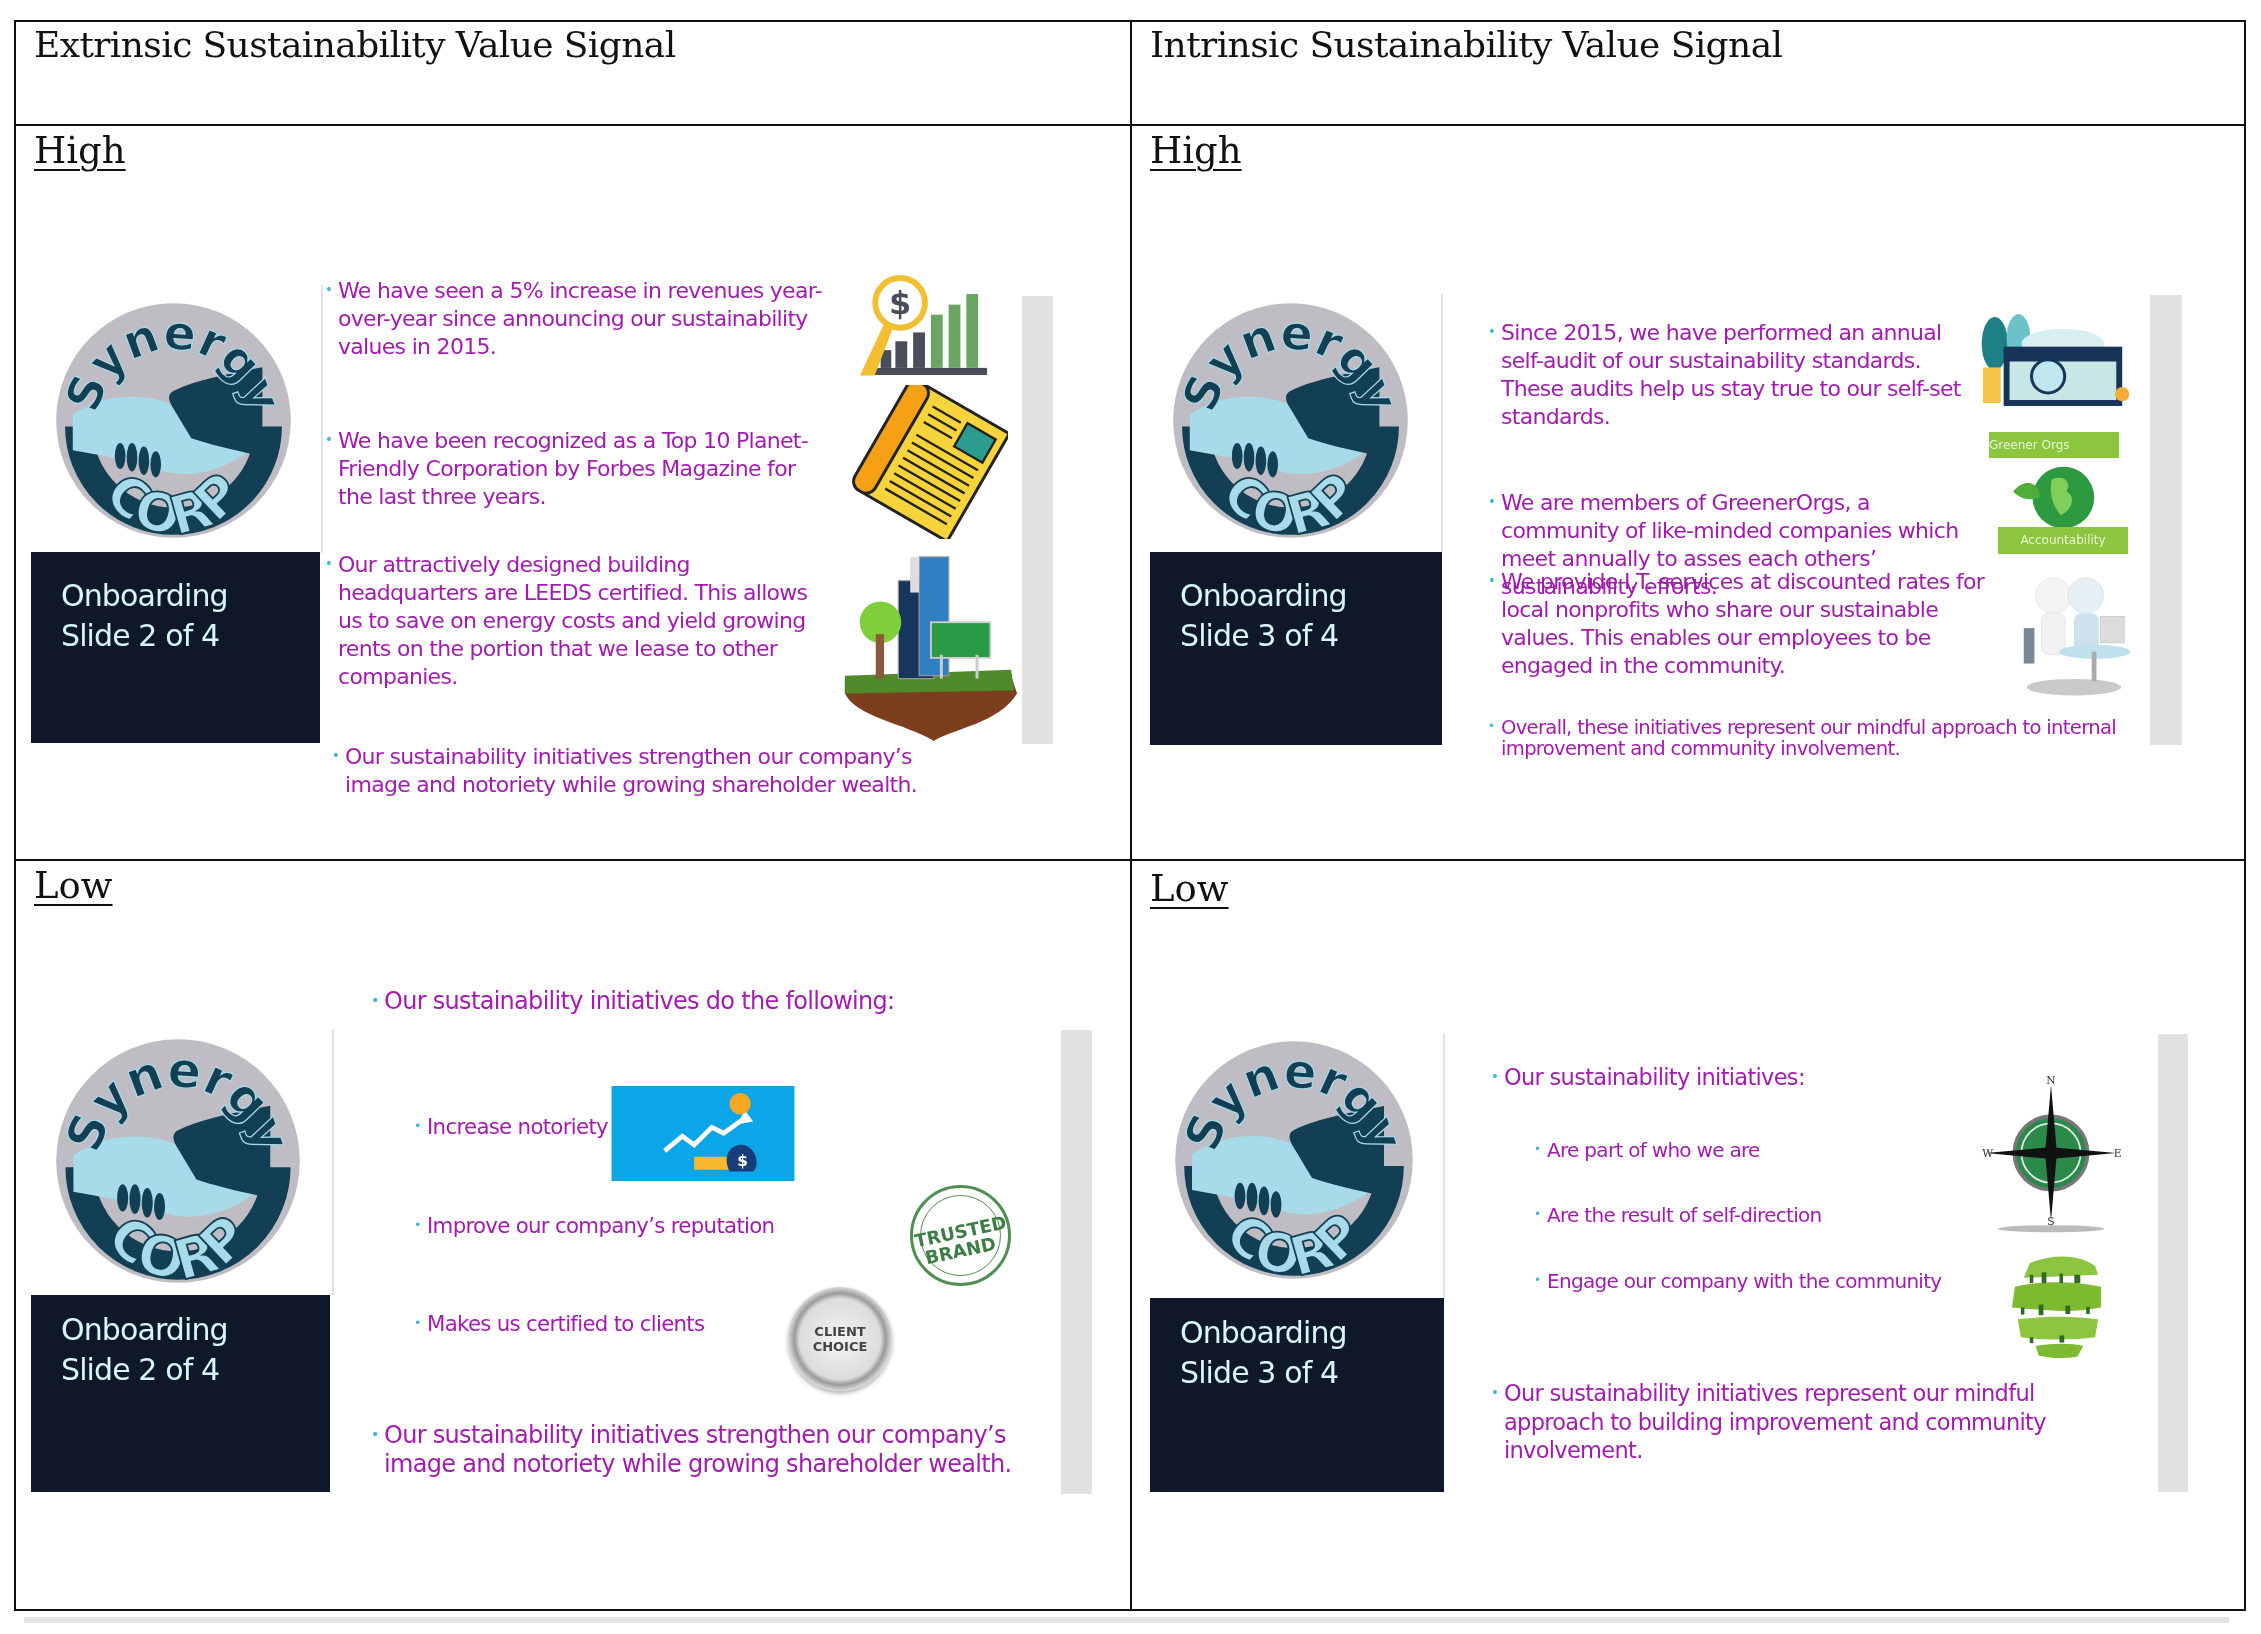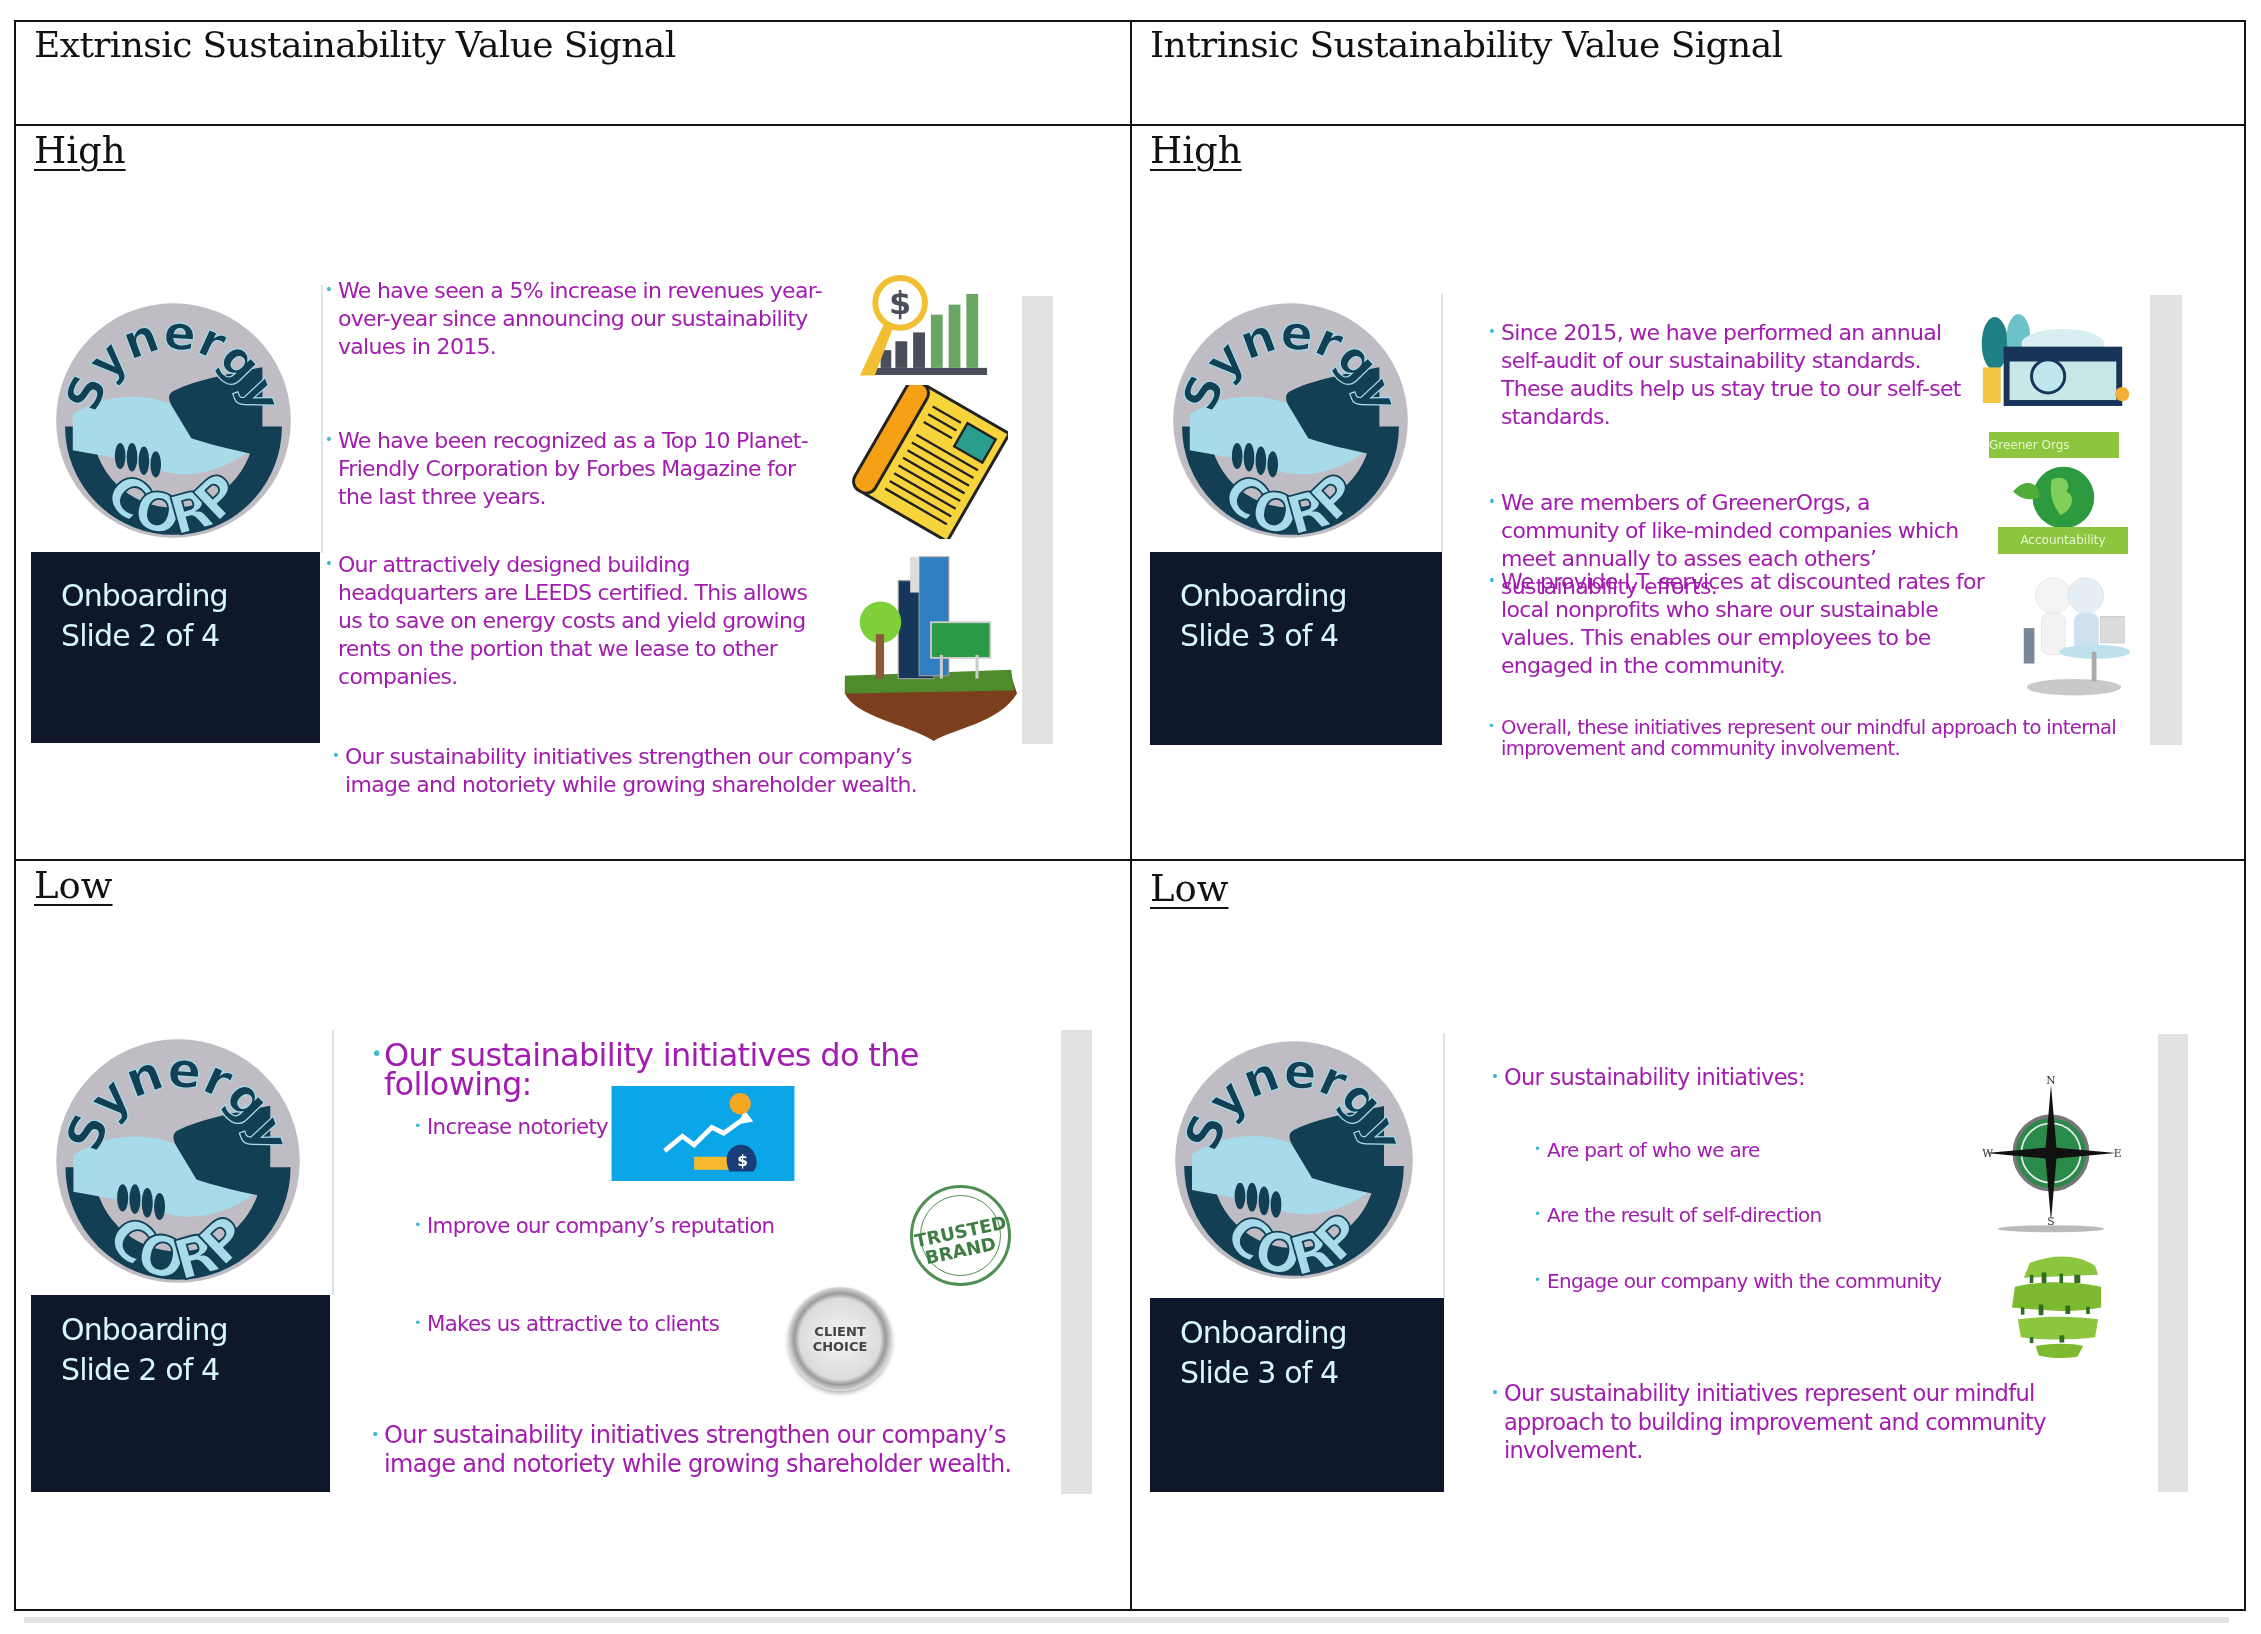--- a/index.html
+++ b/index.html
@@ -185,24 +185,24 @@
   <svg class="logo" style="left:55px; top:1038px;" width="246" height="246" viewBox="0 0 400 400">
       <use href="#synergy-logo"></use>
     </svg>
   <div class="divider" style="left:332px; top:1030px; height:265px;"></div>
   <div class="teal" style="left:31px; top:1295px; width:299px; height:197px;">
     <div class="teal-text" style="top:15px;">
       <div>Onboarding</div>
       <div>Slide 2 of 4</div>
     </div>
   </div>
-  <div class="txt bullet" style="left:384px; top:1041px; width:593px; font-size:32px; line-height:28.5px;">Our sustainability initiatives do the following:</div>
+  <div class="txt bullet" style="left:384px; top:987px; width:593px; font-size:24px; line-height:28.5px;">Our sustainability initiatives do the following:</div>
   <div class="txt bullet" style="left:427px; top:1114px; width:237px; font-size:21.3px; line-height:26px;">Increase notoriety</div>
   <div class="txt bullet" style="left:427px; top:1213px; width:415px; font-size:21.3px; line-height:26px;">Improve our company’s reputation</div>
-  <div class="txt bullet" style="left:427px; top:1311px; width:356px; font-size:21.3px; line-height:26px;">Makes us attractive to clients</div>
+  <div class="txt bullet" style="left:427px; top:1311px; width:356px; font-size:21.3px; line-height:26px;">Makes us certified to clients</div>
   <div class="txt bullet" style="left:384px; top:1421px; width:628px; font-size:24px; line-height:28.5px;">Our sustainability initiatives strengthen our company’s image and notoriety while growing shareholder wealth.</div>
 
   <svg class="img" style="left:611px; top:1086px;" width="184" height="95" viewBox="0 0 310 161">
     <rect width="310" height="161" fill="#0aa6e8"></rect>
     <polyline points="90,110 120,85 140,100 170,70 190,80 225,55" fill="none" stroke="#fff" stroke-width="8"></polyline>
     <polygon points="225,40 240,60 215,65" fill="#fff"></polygon>
     <circle cx="218" cy="30" r="18" fill="#f5a623"></circle>
     <rect x="140" y="120" width="70" height="22" fill="#f5b82e"></rect>
     <path d="M215,100 C240,95 255,130 240,145 L200,145 C190,125 195,105 215,100 Z" fill="#183e7a"></path>
     <text x="222" y="135" font-family="DejaVu Sans, sans-serif" font-size="26" font-weight="bold" fill="#fff" text-anchor="middle">$</text>

